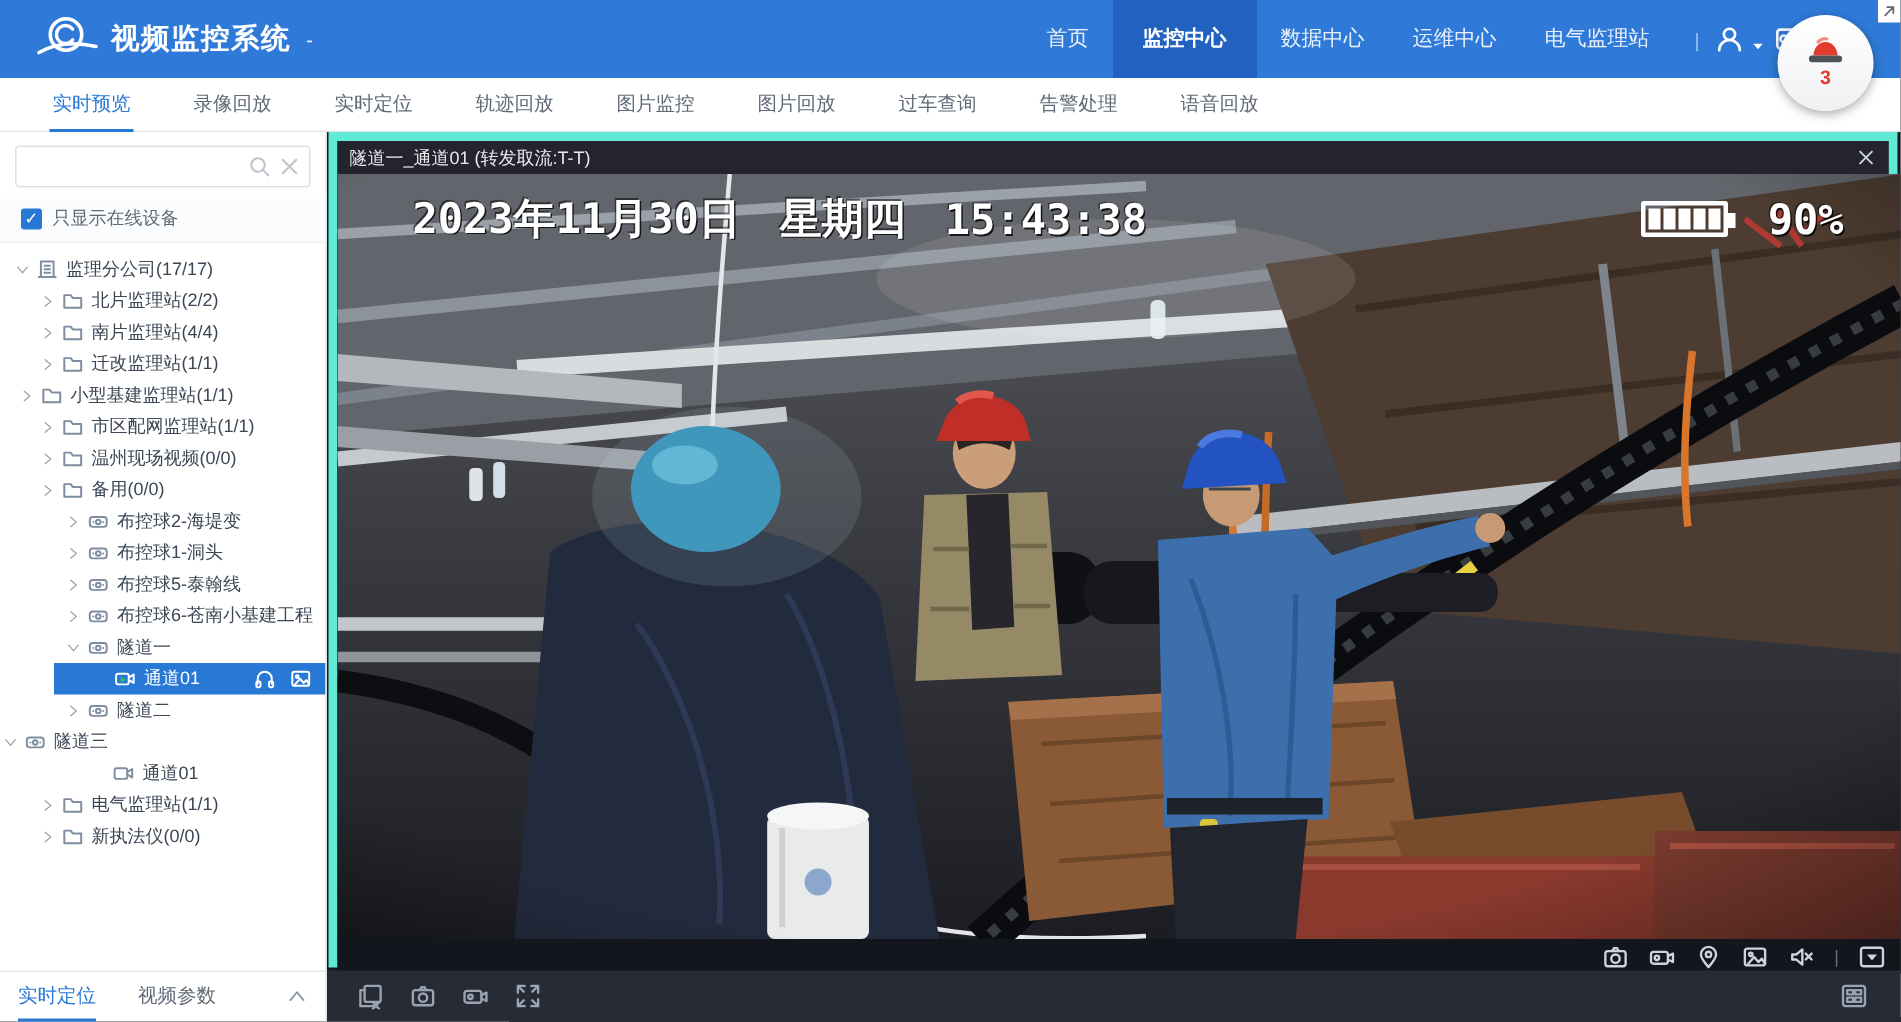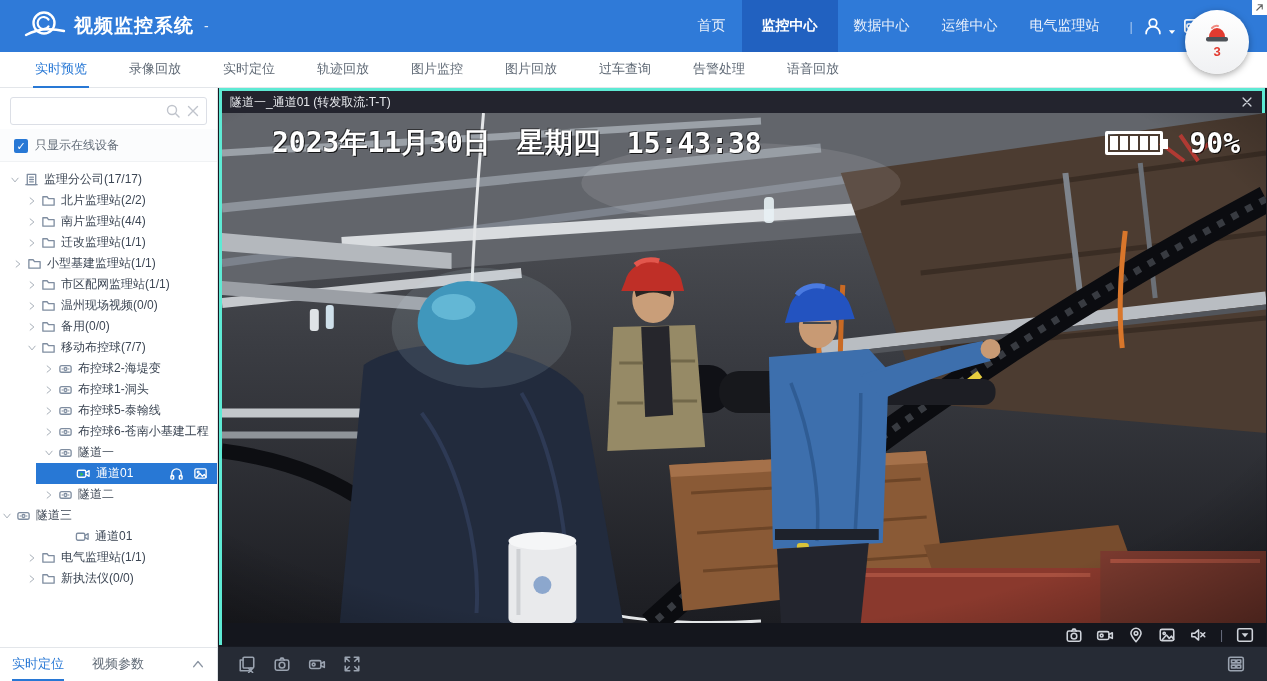--- a/index.html
+++ b/index.html
@@ -72,28 +72,28 @@
   .trail svg { width:15px; height:15px; }
   .side-bottom { height:34px; border-top:1px solid #e3e6ea; display:flex; align-items:center; padding:0 12px; }
   .btab { font-size:13px; color:#606a76; margin-right:28px; height:34px; line-height:32px; position:relative; cursor:pointer; white-space:nowrap; }
   .btab.active { color:#2878d5; }
   .btab.active::after { content:""; position:absolute; left:0; bottom:0; width:100%; height:3px; background:#2878d5; }
   .collapse { margin-left:auto; width:14px; height:14px; color:#8a94a2; cursor:pointer; }
   .collapse svg { width:14px; height:14px; }
 
   
   .stage { position:absolute; left:218px; top:88px; width:1049px; height:593px; background:#171a22; }
-  .vcell { position:absolute; left:1px; top:0; width:1046px; height:557px; border:3px solid #5eead4; background:#0e1014; }
+  .vcell { position:absolute; left:1px; top:0; width:1046px; height:557px; border:6px solid #5eead4; background:#0e1014; }
   .vtitle { height:22px; background:#23242e; display:flex; align-items:center; padding:0 8px;
             color:#e8eaee; font-size:12px; }
   .vclose { margin-left:auto; width:14px; height:14px; color:#cfd3da; cursor:pointer; }
   .vclose svg { width:14px; height:14px; }
   .vframe { position:relative; width:1044px; height:533px; background:#0e1014; }
   .scene { display:block; width:1044px; height:510px; }
-  .osd { position:absolute; left:50px; right:26px; top:11px; display:flex; align-items:center; gap:26px;
+  .osd { position:absolute; left:50px; right:40px; top:11px; display:flex; align-items:center; gap:26px;
          font-family:"DejaVu Sans Mono","DejaVu Sans",sans-serif; font-weight:bold; font-size:28px; color:#fff;
          text-shadow:1px 1px 0 rgba(0,0,0,.8), -1px -1px 0 rgba(0,0,0,.5); }
   .osd .sp { flex:1; }
   .batt { width:58px; height:24px; border:3px solid #fff; border-radius:2px; display:flex; gap:2px; padding:2px; position:relative; }
   .batt i { flex:1; background:#fff; }
   .batt::after { content:""; position:absolute; right:-8px; top:5px; width:5px; height:10px; background:#fff; }
   .cellbar { position:absolute; left:0; bottom:0; width:1044px; height:23px; background:#14161d;
              display:flex; align-items:center; justify-content:flex-end; gap:13px; padding-right:12px; }
   .tb-icon { width:18px; height:18px; color:#cfd3da; display:inline-flex; cursor:pointer; }
   .tb-icon svg { width:18px; height:18px; }
@@ -285,33 +285,20 @@
             <path d="M5 3 L11 8 L5 13"></path>
           </svg>
         </span>
         <span class="tic">
           <svg viewBox="0 0 16 16" fill="none" stroke="currentColor" stroke-width="1.4" stroke-linecap="round" stroke-linejoin="round">
             <path d="M2 4 h4.5 L8 6 h6 v7 H2 Z"></path>
           </svg>
         </span>
         <span>备用(0/0)</span>
       </div>
-      <div class="trow" style="padding-left: 25px;">
-        <span class="chev">
-          <svg viewBox="0 0 16 16" fill="none" stroke="currentColor" stroke-width="1.4" stroke-linecap="round" stroke-linejoin="round">
-            <path d="M3 5 L8 11 L13 5"></path>
-          </svg>
-        </span>
-        <span class="tic">
-          <svg viewBox="0 0 16 16" fill="none" stroke="currentColor" stroke-width="1.4" stroke-linecap="round" stroke-linejoin="round">
-            <path d="M2 4 h4.5 L8 6 h6 v7 H2 Z"></path>
-          </svg>
-        </span>
-        <span>移动布控球(7/7)</span>
-      </div>
       <div class="trow" style="padding-left: 42px;">
         <span class="chev">
           <svg viewBox="0 0 16 16" fill="none" stroke="currentColor" stroke-width="1.4" stroke-linecap="round" stroke-linejoin="round">
             <path d="M5 3 L11 8 L5 13"></path>
           </svg>
         </span>
         <span class="tic">
           <svg viewBox="0 0 16 16" fill="none" stroke="currentColor" stroke-width="1.4" stroke-linecap="round" stroke-linejoin="round">
             <rect x="2" y="5" width="12" height="7" rx="2"></rect>
             <circle cx="8" cy="8.5" r="1.6"></circle>

